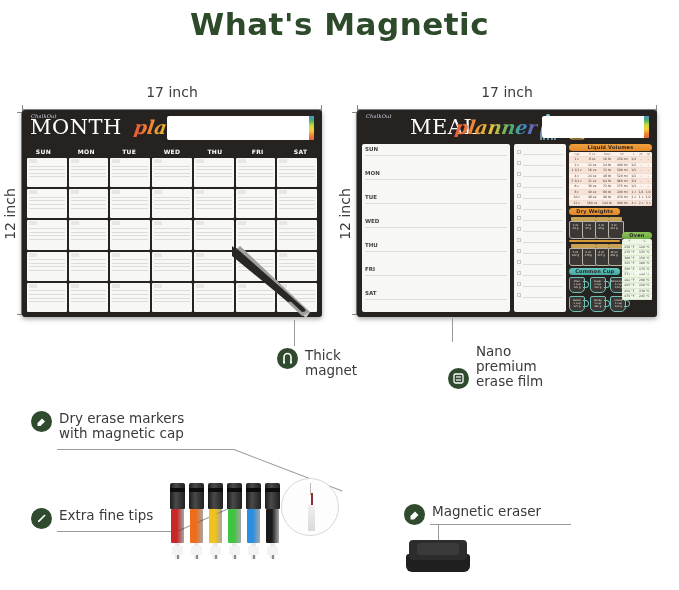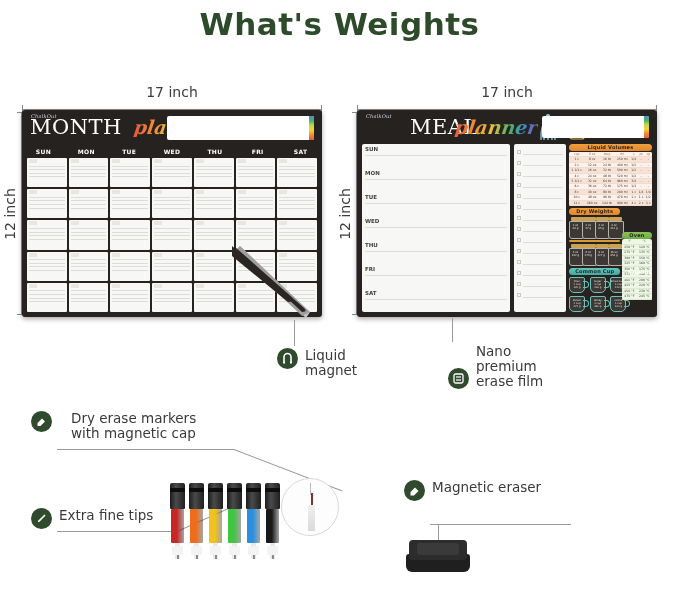--- a/index.html
+++ b/index.html
@@ -258,23 +258,23 @@
     margin-left: 7px; font-size: 13.5px; line-height: 15px;
     color: #3a3a3a; font-family: "DejaVu Sans", sans-serif;
     white-space: pre-line;
   }
   .leader { position: absolute; background: #9a9a9a; }
   .leader-v { width: 1px; }
   .underline { position: absolute; height: 1px; background: #9a9a9a; }
 
   #callout-magnet { left: 277px; top: 348px; }
   #callout-nano   { left: 448px; top: 344px; align-items: flex-end; }
-  #callout-markers{ left: 31px;  top: 411px; gap: 12px; }
+  #callout-markers{ left: 31px;  top: 411px; }
   #callout-tips   { left: 31px;  top: 508px; justify-content: center; }
-  #callout-eraser { left: 404px; top: 480px; }
+  #callout-eraser { left: 404px; top: 504px; }
 
   
   #markers { position: absolute; left: 170px; top: 483px; width: 115px; height: 92px; }
   .marker { position: absolute; width: 15px; top: 0; }
   .marker .cap {
     position: absolute; left: 0; top: 0; width: 15px; height: 26px;
     background: linear-gradient(90deg,#1c1c1c,#4a4a4a 40%,#202020);
     border-radius: 2px 2px 1px 1px;
   }
   .marker .cap-band {
@@ -328,21 +328,21 @@
   #eraser-block .side {
     position: absolute; left: 0; top: 14px; width: 64px; height: 18px;
     background: #1f1f1f; border-radius: 3px 3px 6px 6px;
   }
 </style>
 </head>
 <body>
 
 <div id="root">
 
-  <div class="page-title">What's Weights</div>
+  <div class="page-title">What's Magnetic</div>
 
   <div class="dim-h" style="left:22px; top:88px; width:300px;">
     <span class="lbl">17 inch</span>
     <span class="bar"></span>
   </div>
   <div class="dim-v" style="left:0px; top:112px; height:203px;">
     <span class="lbl">12 inch</span>
     <span class="bar"></span>
   </div>
 
@@ -990,21 +990,21 @@
 
   <div class="leader leader-v" style="left:294px; top:320px; height:26px;"></div>
   <div class="callout" id="callout-magnet">
     <span class="cal-icon">
       <svg width="13" height="13" viewBox="0 0 13 13">
         <path d="M3 11 L3 5 A3.5 3.5 0 0 1 10 5 L10 11" stroke="#ffffff" stroke-width="1.6" fill="none"></path>
         <rect x="2.2" y="9.4" width="1.8" height="2.2" fill="#ffffff"></rect>
         <rect x="9" y="9.4" width="1.8" height="2.2" fill="#ffffff"></rect>
       </svg>
     </span>
-    <span class="cal-text">Liquid
+    <span class="cal-text">Thick
 magnet</span>
   </div>
 
   <div class="leader leader-v" style="left:452px; top:318px; height:24px;"></div>
   <div class="callout" id="callout-nano">
     <span class="cal-icon">
       <svg width="13" height="13" viewBox="0 0 13 13">
         <rect x="2" y="2" width="9" height="9" rx="1.5" stroke="#ffffff" stroke-width="1.3" fill="none"></rect>
         <line x1="4" y1="5" x2="9" y2="5" stroke="#ffffff" stroke-width="1.2"></line>
         <line x1="4" y1="8" x2="9" y2="8" stroke="#ffffff" stroke-width="1.2"></line>

